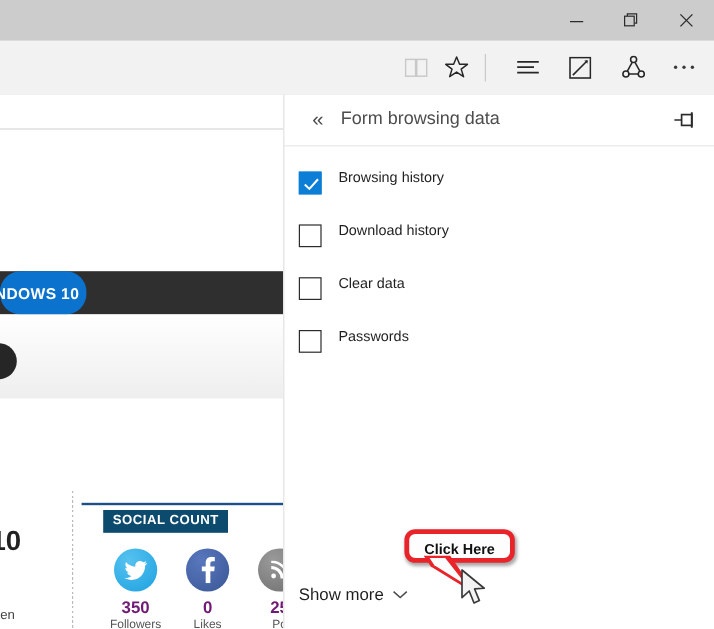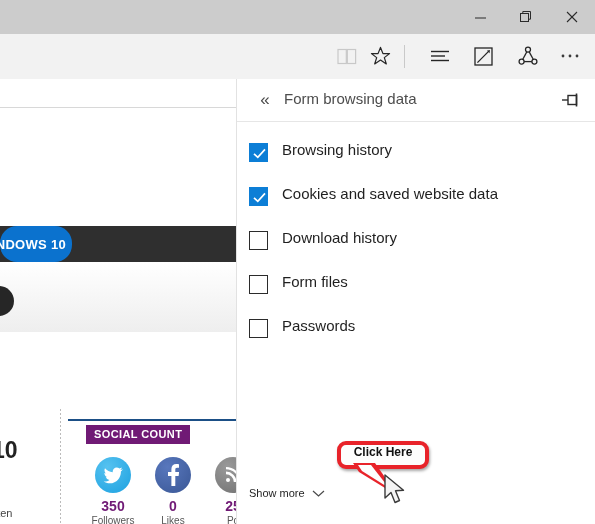--- a/index.html
+++ b/index.html
@@ -63,21 +63,21 @@
 
   #big-num{position:absolute;left:-8px;top:358px;font-size:23px;font-weight:bold;color:#222;white-space:nowrap;}
   #sub-text{position:absolute;left:-12px;top:428px;font-size:11px;color:#444;white-space:nowrap;}
 
   #dotted-col{position:absolute;left:60px;top:330px;width:1px;height:194px;
      background:repeating-linear-gradient(to bottom,#bbb 0 2px,transparent 2px 4px);}
 
   
   #social{position:absolute;left:68px;top:340px;width:168px;height:120px;background:#ffffff;
     border-top:2px solid #1b4f86;box-sizing:border-box;}
-  #social-title{position:absolute;left:18px;top:4px;height:19px;background:#701a75;color:#fff;
+  #social-title{position:absolute;left:18px;top:4px;height:19px;background:#0c4a6e;color:#fff;
     font-size:11px;font-weight:bold;letter-spacing:.4px;padding:0 8px;line-height:19px;}
   .soc{position:absolute;top:36px;width:50px;text-align:center;}
   #soc-tw{left:20px;} #soc-fb{left:80px;} #soc-rs{left:140px;}
   .soc-circle{width:36px;height:36px;border-radius:50%;margin:0 auto;position:relative;}
   #c-tw{background:radial-gradient(circle at 35% 28%,#56c2f0,#1da1e0);}
   #c-fb{background:radial-gradient(circle at 35% 28%,#5877bd,#3a5795);}
   #c-rs{background:radial-gradient(circle at 35% 28%,#9a9a9a,#6f6f6f);}
   .soc-glyph{position:absolute;left:0;top:0;width:36px;height:36px;
      display:flex;align-items:center;justify-content:center;color:#fff;}
   .soc-num{font-size:14px;font-weight:bold;color:#701a75;margin-top:5px;}
@@ -95,32 +95,32 @@
   #panel-title{position:absolute;left:47px;top:11px;font-size:15px;color:#4d4d4d;}
   #pin-icon{position:absolute;right:12px;top:10px;width:24px;height:22px;
     display:flex;align-items:center;justify-content:center;color:#2b2b2b;}
 
   #cb-list{position:absolute;left:12px;top:58px;width:340px;}
   .cb-row{position:relative;height:44px;}
   .cb-box{position:absolute;left:0;top:6px;width:19px;height:19px;box-sizing:border-box;}
   .cb-box.on{background:#0c7ed6;border:1px solid #0c7ed6;}
   .cb-box.off{background:#ffffff;border:1.6px solid #2b2b2b;}
   .cb-box svg{position:absolute;left:2px;top:2px;}
-  .cb-label{position:absolute;left:33px;top:4px;font-size:15px;color:#1f1f1f;white-space:nowrap;}
-
-  #show-more{position:absolute;left:12px;top:408px;font-size:11px;color:#1f1f1f;
+  .cb-label{position:absolute;left:33px;top:4px;font-size:12px;color:#1f1f1f;white-space:nowrap;}
+
+  #show-more{position:absolute;left:12px;top:408px;font-size:14px;color:#1f1f1f;
      display:flex;align-items:center;gap:7px;}
   #show-more-chev{display:inline-flex;}
 
   
   #callout{position:absolute;left:337px;top:441px;width:92px;height:30px;}
   #callout-body{position:absolute;left:0;top:0;width:92px;height:28px;
      background:#fdfdfd;border:4px solid #e8232a;border-radius:9px;box-sizing:border-box;
      box-shadow:1px 2px 3px rgba(0,0,0,.35);
-     display:flex;align-items:flex-start;justify-content:center;}
+     display:flex;align-items:flex-end;justify-content:center;}
   #callout-text{font-size:12px;font-weight:bold;color:#111;}
   #callout-tail{position:absolute;left:8px;top:22px;}
 
   #cursor{position:absolute;left:384px;top:474px;}
 </style>
 </head>
 <body>
 
 <div id="titlebar">
   <div class="wbtn" id="btn-min">
@@ -271,38 +271,30 @@
 
     <div class="cb-row">
       <div class="cb-box on">
         <svg width="15" height="15" viewBox="0 0 15 15">
             <polyline points="2,7.8 5.8,11.4 13,3.4" fill="none" stroke="#fff" stroke-width="1.7"></polyline>
           </svg>
       </div>
       <div class="cb-label">Browsing history</div>
     </div>
 
-    <div class="cb-row">
-      <div class="cb-box on">
-        <svg width="15" height="15" viewBox="0 0 15 15">
-            <polyline points="2,7.8 5.8,11.4 13,3.4" fill="none" stroke="#fff" stroke-width="1.7"></polyline>
-          </svg>
-      </div>
-      <div class="cb-label">Cookies and saved website data</div>
-    </div>
 
 
     <div class="cb-row">
       <div class="cb-box off"></div>
       <div class="cb-label">Download history</div>
     </div>
 
     <div class="cb-row">
       <div class="cb-box off"></div>
-      <div class="cb-label">Form files</div>
+      <div class="cb-label">Clear data</div>
     </div>
 
     <div class="cb-row">
       <div class="cb-box off"></div>
       <div class="cb-label">Passwords</div>
     </div>
   </div>
 
   <div id="show-more">
     <span>Show more</span>

